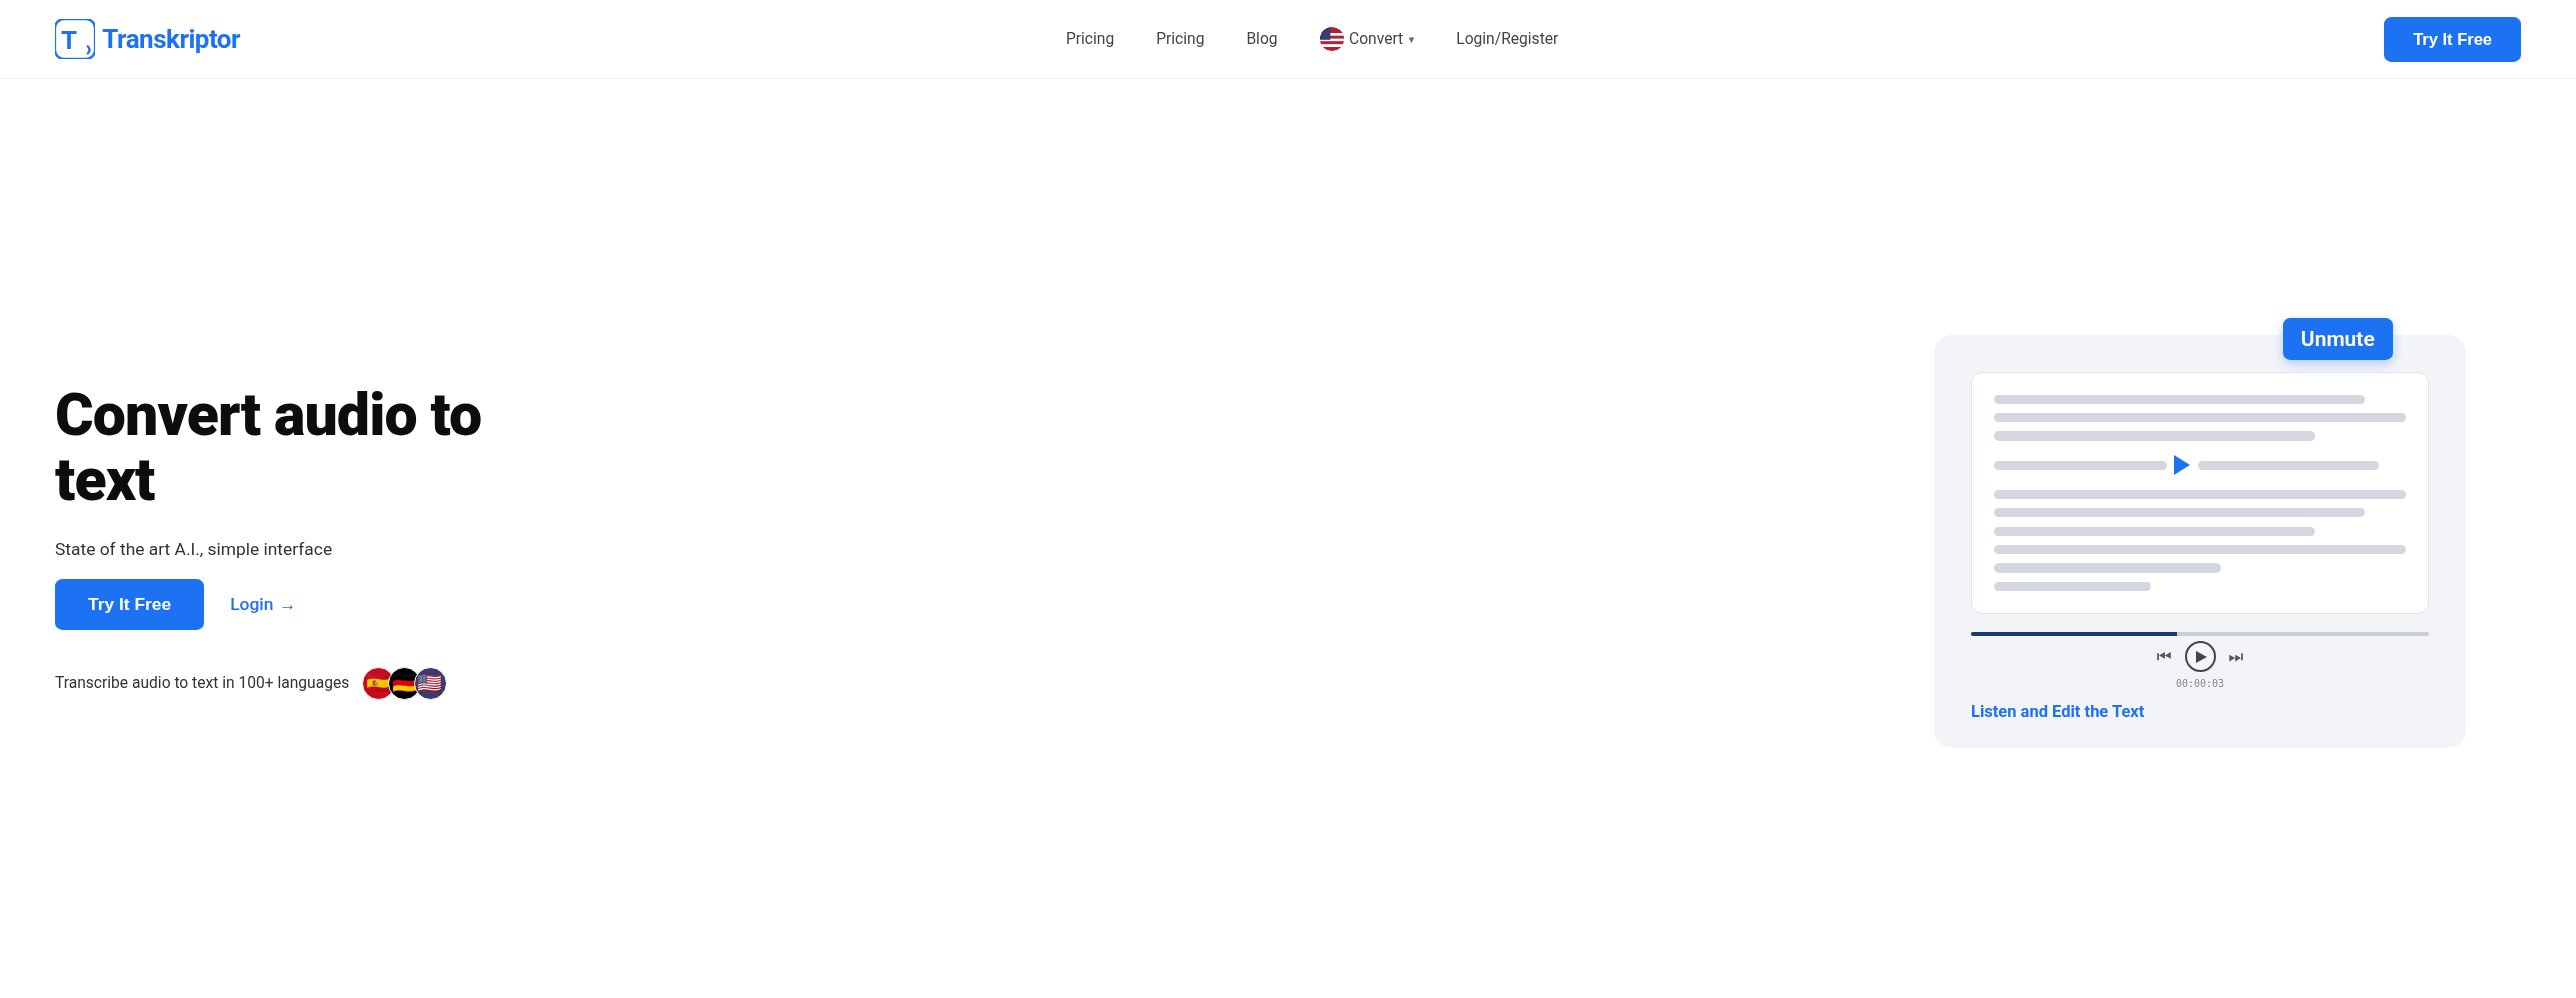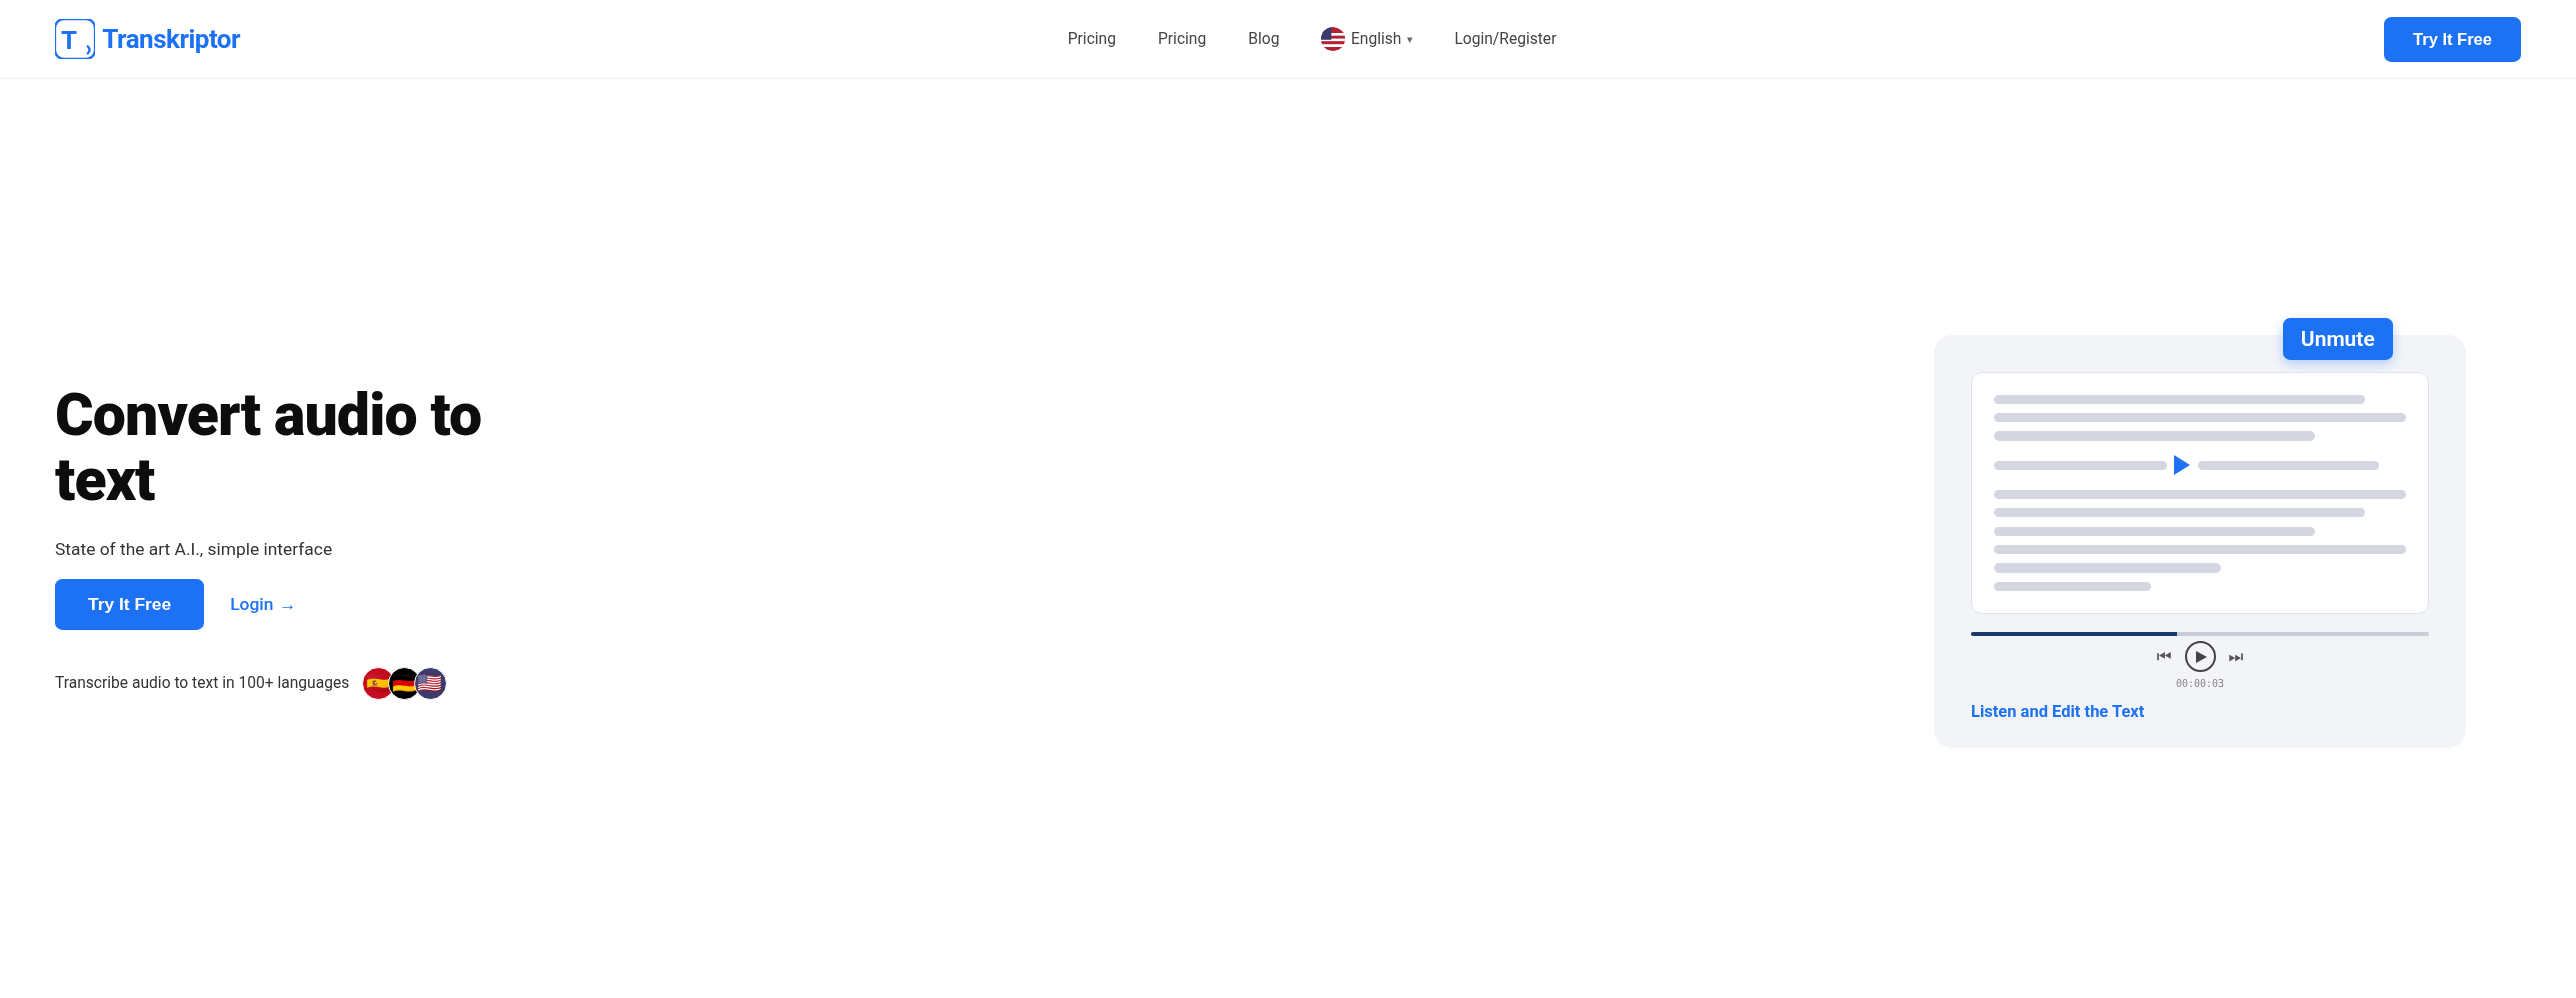--- a/index.html
+++ b/index.html
@@ -381,21 +381,21 @@
           <rect y="7.5" width="30" height="3.5" fill="#fff"></rect>
           <rect y="11" width="30" height="3.5" fill="#B22234"></rect>
           <rect y="14.5" width="30" height="3.5" fill="#fff"></rect>
           <rect y="18" width="30" height="3.5" fill="#B22234"></rect>
           <rect y="21.5" width="30" height="3.5" fill="#fff"></rect>
           <rect y="25" width="30" height="3.5" fill="#B22234"></rect>
           <rect x="0" y="0" width="13" height="16" fill="#3C3B6E"></rect>
           <circle cx="15" cy="15" r="15" fill="none" stroke="none"></circle>
         </svg>
       </span>
-      <span>English</span>
+      <span>Convert</span>
       <span class="chevron">▾</span>
     </div>
 
     <a class="login-link">Login/Register</a>
   </nav>
 
   <button class="try-btn-header">Try It Free</button>
 </header>
 
 <section class="hero">

